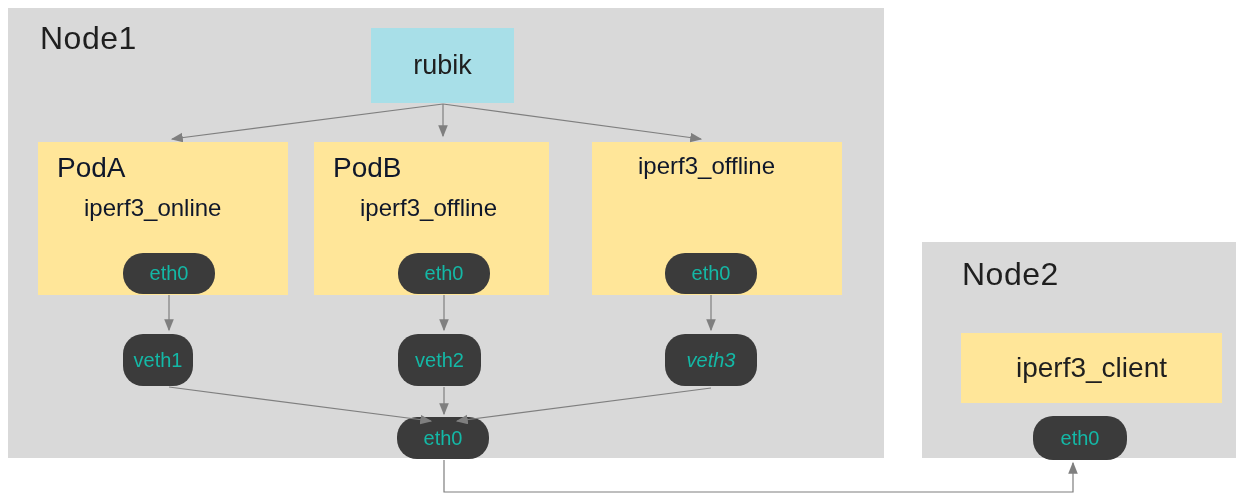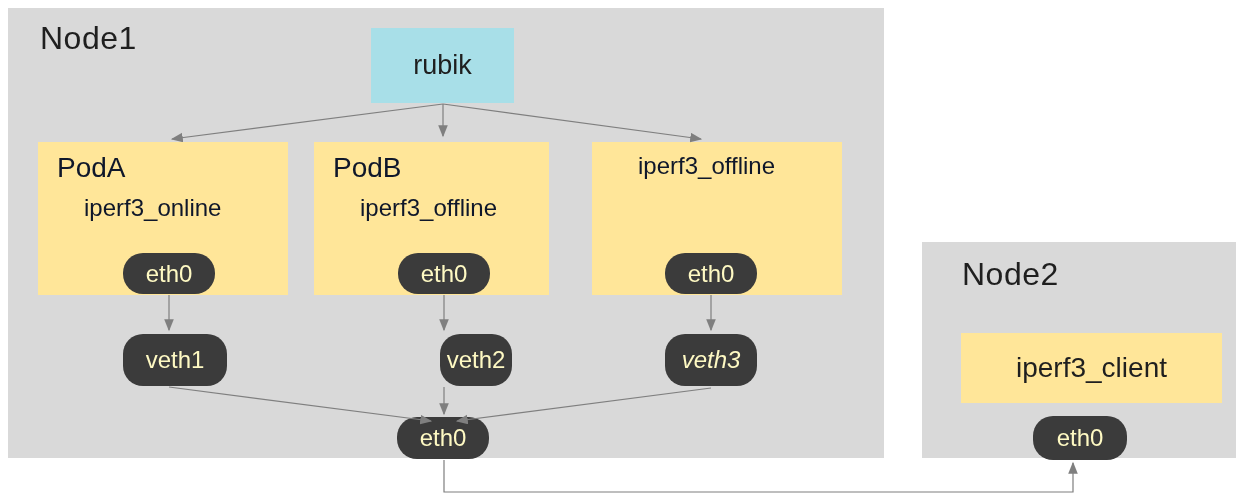--- a/index.html
+++ b/index.html
@@ -11,28 +11,28 @@
   #node1-title { left:32px; top:12px; }
   #node2-title { left:40px; top:14px; }
   .rubik { position:absolute; left:371px; top:28px; width:143px; height:75px; background:#a8dfe8;
            display:flex; align-items:center; justify-content:center; font-size:27px; color:#1f1f1f; }
   .pod { position:absolute; top:142px; height:153px; background:#ffe699; color:#0f172a; }
   #podA { left:38px;  width:250px; }
   #podB { left:314px; width:235px; }
   #podC { left:592px; width:250px; }
   .pod-name { margin:10px 0 0 19px; font-size:28px; }
   .pod-app  { margin:10px 0 0 46px; font-size:24px; }
-  .iface { position:absolute; background:#3b3b3b; color:#fef9c3;
-           display:flex; align-items:center; justify-content:center; font-size:24px;border-radius:20px; }
+  .iface { position:absolute; background:#3b3b3b; color:#14b8a6;
+           display:flex; align-items:center; justify-content:center; font-size:20px;border-radius:20px; }
   
   #ethA { left:123px; top:253px; width:92px; height:41px; }
   #ethB { left:398px; top:253px; width:92px; height:41px; }
   #ethC { left:665px; top:253px; width:92px; height:41px; }
-  #veth1 { left:123px; top:334px; width:104px; height:52px; }
-  #veth2 { left:398px; top:334px; width:72px; height:52px;margin-left:42px; }
+  #veth1 { left:123px; top:334px; width:70px; height:52px; }
+  #veth2 { left:398px; top:334px; width:83px; height:52px; }
   #veth3 { left:665px; top:334px; width:92px; height:52px;font-style:italic; }
   #hostEth { left:397px; top:417px; width:92px; height:42px; }
   #node2Eth { left:1033px; top:416px; width:94px; height:44px; }
   svg.connectors { position:absolute; left:0; top:0; width:1236px; height:502px; pointer-events:none; }
 </style>
 </head>
 <body>
 
 <div class="canvas">
 

